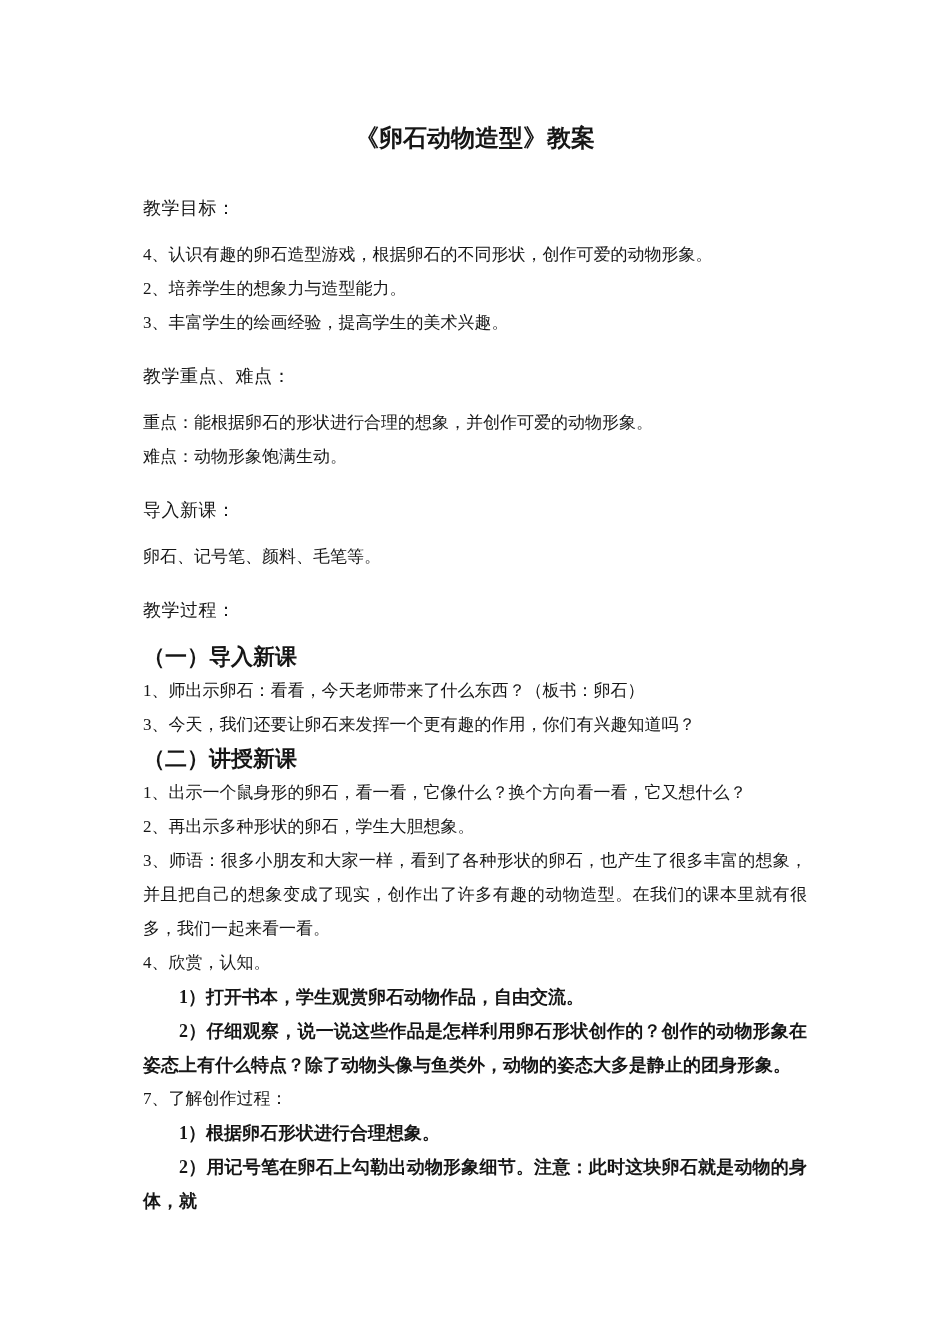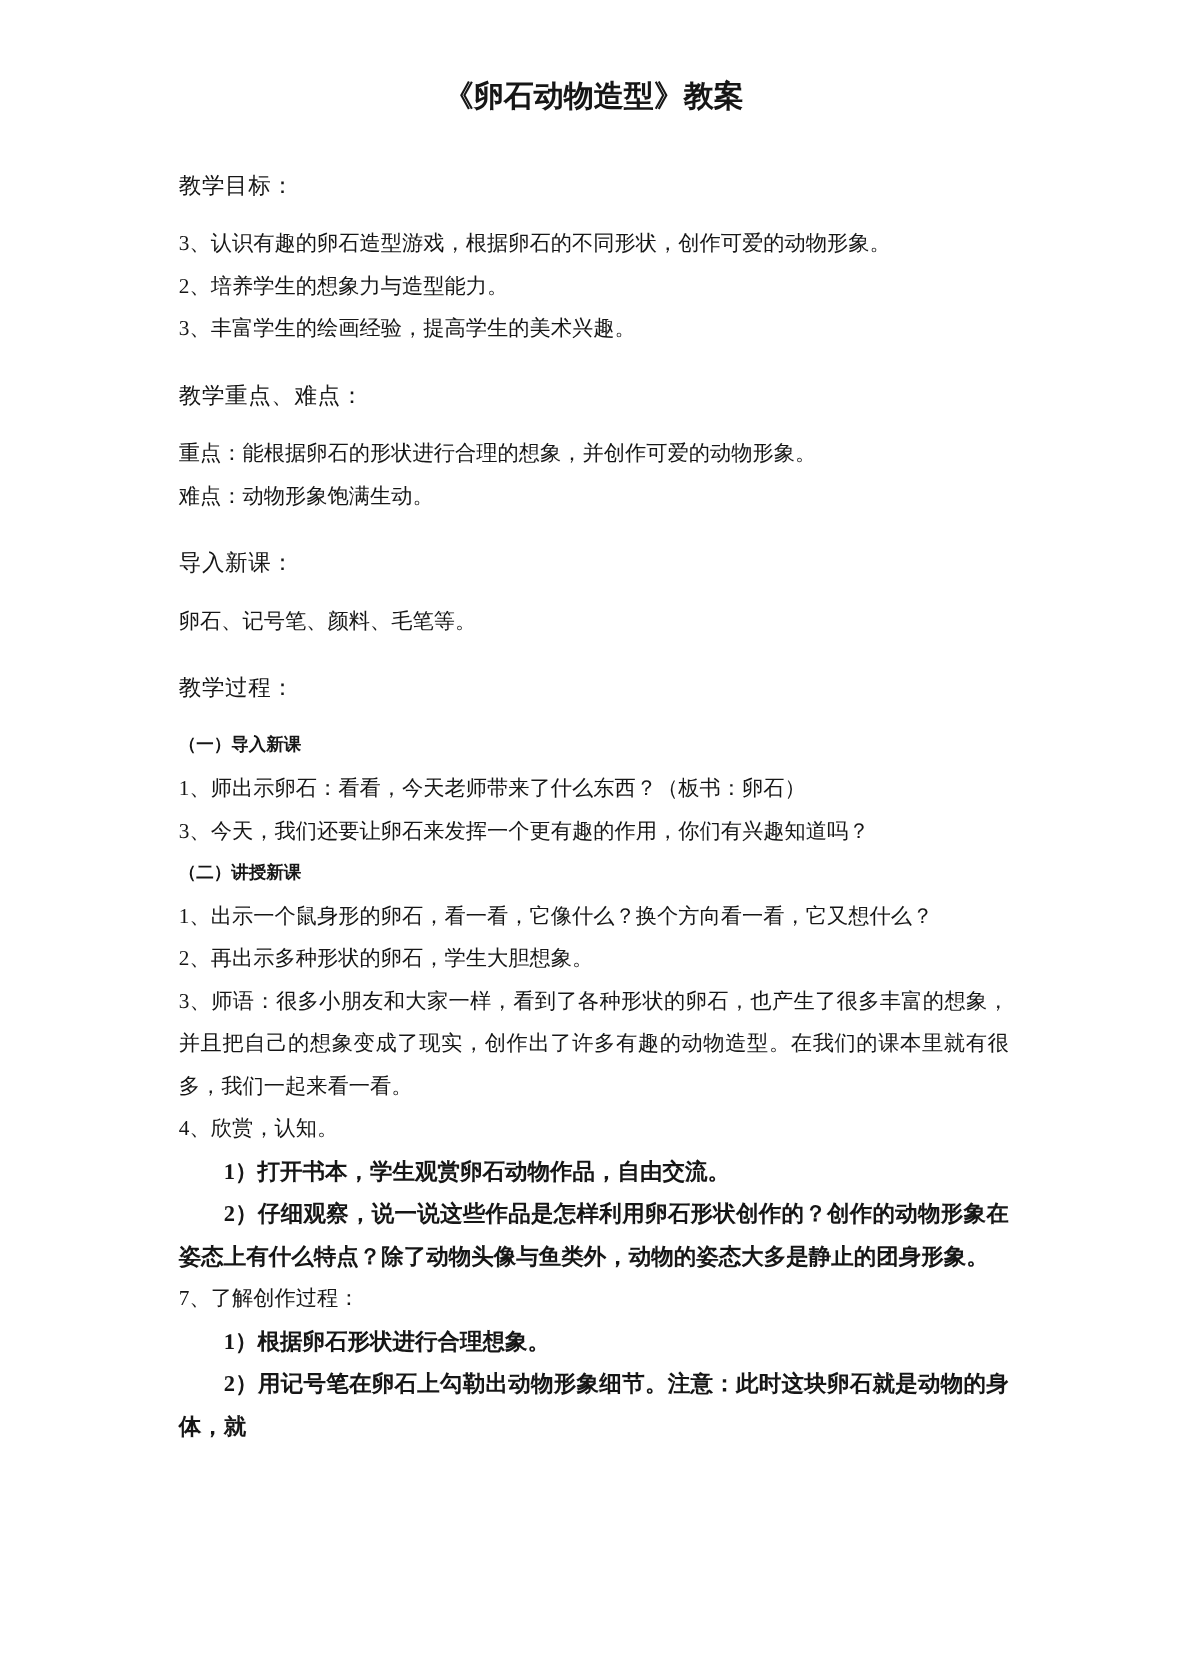--- a/index.html
+++ b/index.html
@@ -7,42 +7,42 @@
     padding: 0;
     background: #ffffff;
   }
   .page {
     position: relative;
     width: 950px;
     height: 1344px;
     margin: 0 auto;
     background: #ffffff;
     box-sizing: border-box;
-    padding: 60px 143px 0 143px;
+    padding: 120px 143px 0 143px;
     overflow: hidden;
     font-family: "Liberation Serif", "DejaVu Serif", serif;
     color: #161616;
   }
   .doc-title {
     font-size: 24px;
     font-weight: bold;
     line-height: 36px;
     text-align: center;
     margin: 0 0 28px 0;
   }
   .blocks { }
   .heading {
     font-size: 18px;
     font-weight: normal;
     line-height: 48px;
     margin: 12px 0 6px 0;
     letter-spacing: 0.5px;
   }
   .subheading {
-    font-size: 14px;
+    font-size: 22px;
     font-weight: bold;
     line-height: 34px;
     margin: 0;
   }
   .para {
     font-size: 17px;
     font-weight: normal;
     line-height: 34px;
     margin: 0;
     text-align: justify;
@@ -58,21 +58,21 @@
     text-indent: 2em;
   }
 </style>
 </head>
 <body>
 
 <div class="page" style="background: rgb(255, 255, 255); color: rgb(22, 22, 22);">
   <h1 class="doc-title">《卵石动物造型》教案</h1>
   <div class="blocks" id="blocks">
       <h2 class="heading">教学目标：</h2>
-      <p class="para">3、认识有趣的卵石造型游戏，根据卵石的不同形状，创作可爱的动物形象。</p>
+      <p class="para">4、认识有趣的卵石造型游戏，根据卵石的不同形状，创作可爱的动物形象。</p>
       <p class="para">2、培养学生的想象力与造型能力。</p>
       <p class="para">3、丰富学生的绘画经验，提高学生的美术兴趣。</p>
       <h2 class="heading">教学重点、难点：</h2>
       <p class="para">重点：能根据卵石的形状进行合理的想象，并创作可爱的动物形象。</p>
       <p class="para">难点：动物形象饱满生动。</p>
       <h2 class="heading">导入新课：</h2>
       <p class="para">卵石、记号笔、颜料、毛笔等。</p>
       <h2 class="heading">教学过程：</h2>
       <p class="subheading">（一）导入新课</p>
       <p class="para">1、师出示卵石：看看，今天老师带来了什么东西？（板书：卵石）</p>

